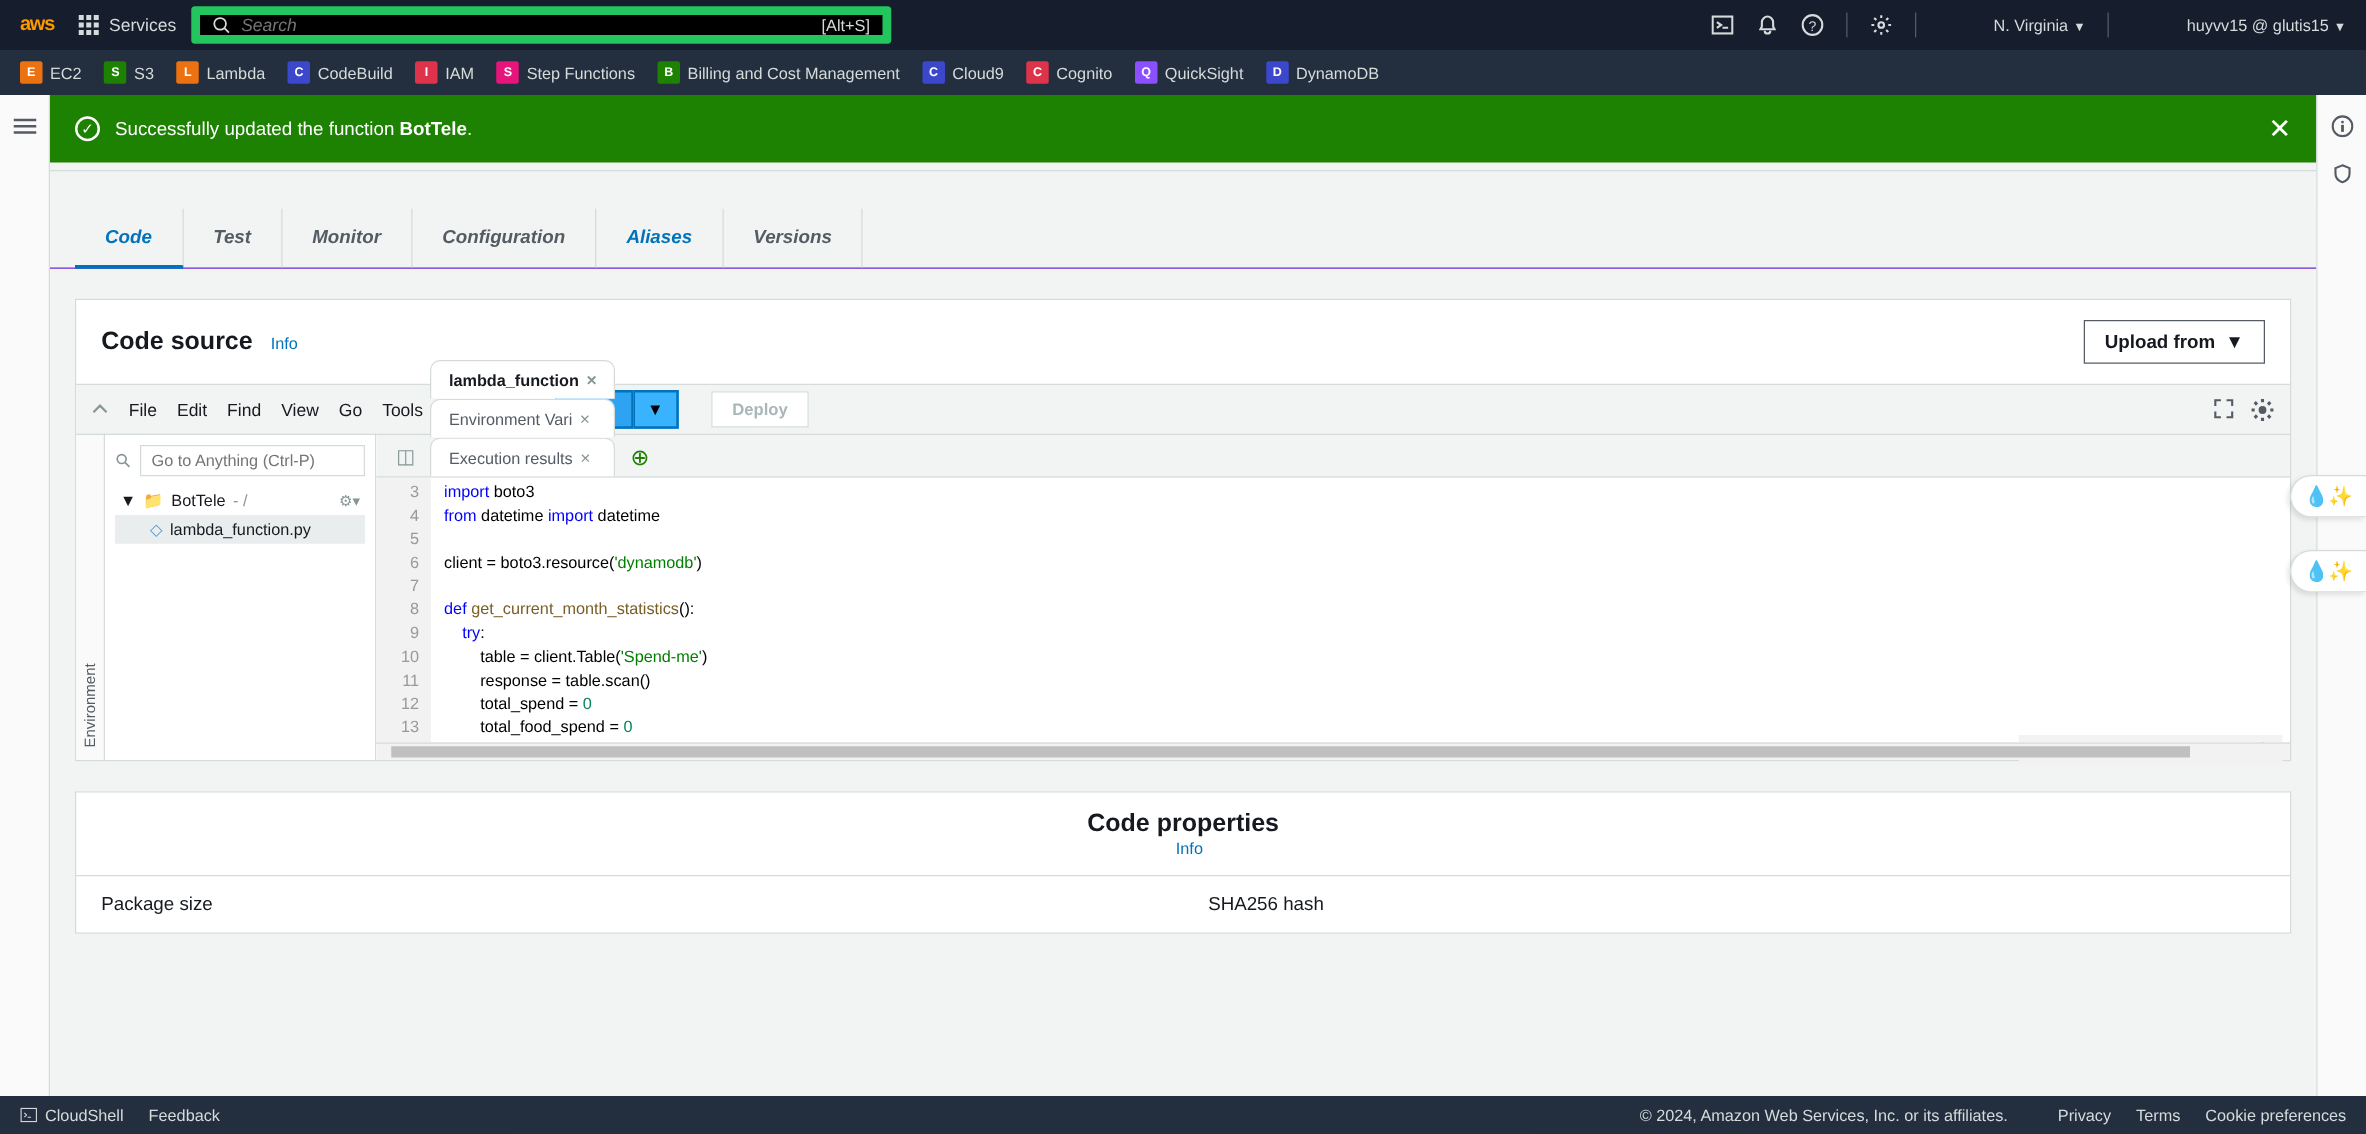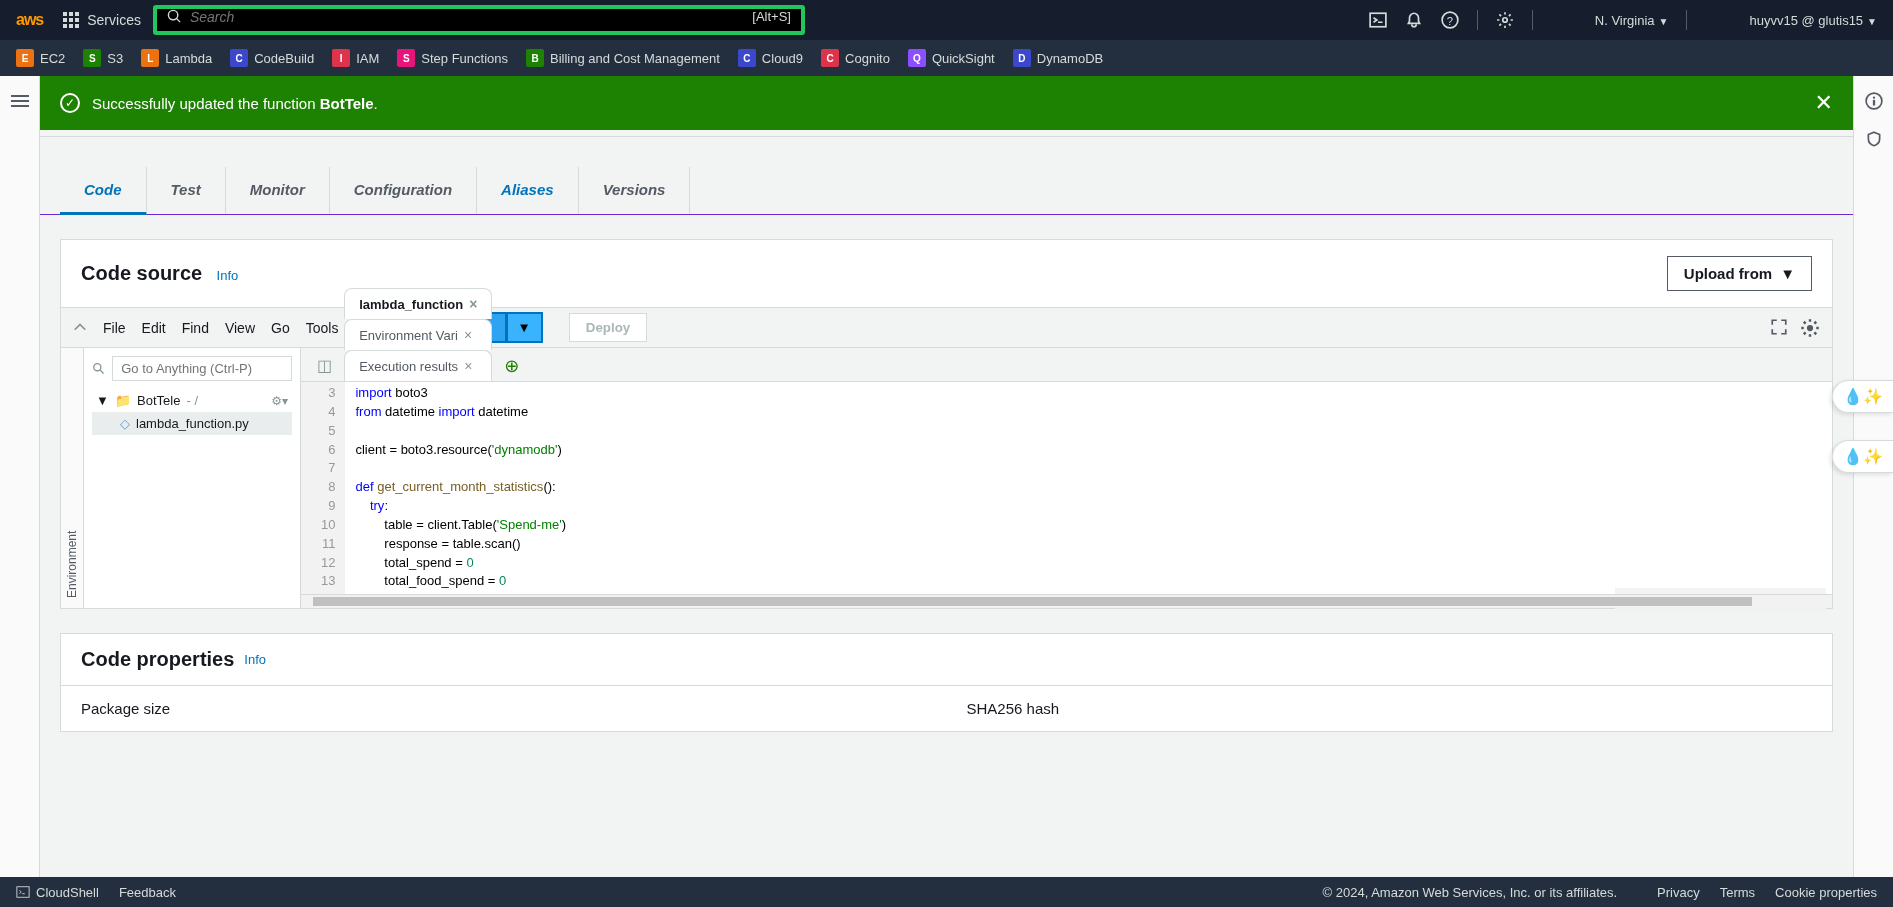--- a/index.html
+++ b/index.html
@@ -4,21 +4,21 @@
 <style>
 * { margin: 0; padding: 0; box-sizing: border-box; font-family: "Amazon Ember", "Helvetica Neue", Arial, sans-serif; }
 body { background: #f2f3f3; overflow: hidden; }
 
 
 .top-header { background: #161e2d; height: 40px; display: flex; align-items: center; color: #d5dbdb; padding: 0 16px; }
 .aws-logo { color: #ff9900; font-weight: bold; font-size: 16px; margin-right: 20px; letter-spacing: -1px; }
 .services-btn { display: flex; align-items: center; gap: 8px; color: #d5dbdb; font-size: 14px; margin-right: 12px; cursor: pointer; }
 .grid-icon { display: grid; grid-template-columns: repeat(3, 4px); grid-template-rows: repeat(3, 4px); gap: 2px; }
 .grid-icon span { background: #d5dbdb; }
-.search-box { background: #000; border: 4px solid #22c55e; border-radius: 3px; height: 30px; display: flex; align-items: flex-start; padding: 0 10px; width: 652px; }
+.search-box { background: #000; border: 7px solid #22c55e; border-radius: 3px; height: 30px; display: flex; align-items: flex-end; padding: 0 10px; width: 560px; }
 .search-box svg { fill: #d5dbdb; margin-right: 8px; }
 .search-input { background: transparent; border: none; color: #d5dbdb; font-style: italic; font-size: 14px; flex: 1; outline: none; }
 .shortcut { color: #d5dbdb; font-size: 13px; }
 .header-right { margin-left: auto; display: flex; align-items: center; gap: 18px; }
 .header-icon { width: 18px; height: 18px; fill: #d5dbdb; cursor: pointer; }
 .divider-v { width: 1px; height: 20px; background: #545b64; }
 .region, .account { color: #d5dbdb; font-size: 13px; cursor: pointer; padding-left: 44px; }
 .caret-down { font-size: 10px; margin-left: 4px; }
 
 
@@ -100,21 +100,21 @@
 .def { color: #795e26; }
 
 .status-bar { position: absolute; bottom: -4px; right: 6px; display: flex; gap: 16px; font-size: 13px; color: #545b64; background: rgba(242,242,242,0.9); padding: 4px 8px; align-items: center; }
 .status-bar svg { fill: #545b64; }
 
 .scroll-h { height: 14px; background: #f2f2f2; border-top: 1px solid #d5dbdb; position: relative; }
 .scroll-h-thumb { position: absolute; left: 12px; right: 80px; top: 2px; bottom: 2px; background: #c0c0c0; }
 
 
 .props-panel { background: white; border: 1px solid #d5dbdb; margin: 24px 20px; }
-.props-header { padding: 14px 20px; display: flex; align-items: center; }
+.props-header { padding: 14px 20px; display: flex; align-items: center; flex-direction: column; }
 .props-title { font-size: 20px; font-weight: bold; color: #16191f; }
 .props-row { display: flex; border-top: 1px solid #d5dbdb; }
 .props-cell { flex: 1; padding: 14px 20px; font-size: 15px; color: #16191f; }
 
 
 .footer { position: fixed; bottom: 0; left: 0; right: 0; height: 30px; background: #232f3e; color: #d5dbdb; display: flex; align-items: center; padding: 0 16px; font-size: 13px; }
 .footer-left { display: flex; gap: 20px; align-items: center; }
 .footer-link { cursor: pointer; display: flex; align-items: center; gap: 6px; }
 .footer-right { margin-left: auto; display: flex; gap: 20px; }
 
@@ -395,15 +395,15 @@
       <svg width="14" height="14" viewBox="0 0 16 16">
           <rect x="1" y="2" width="14" height="12" fill="none" stroke="#d5dbdb"></rect>
           <path d="M4 6l2 2-2 2M7 10h3" stroke="#d5dbdb" fill="none"></path>
         </svg>
       <span>CloudShell</span>
     </span>
     <span class="footer-link">Feedback</span>
   </div>
   <div class="footer-right">
     <span>© 2024, Amazon Web Services, Inc. or its affiliates.</span>
-    <span id="footer-links"><span style="margin-left: 20px; cursor: pointer; margin-top: 32px;">Privacy</span><span style="margin-left: 20px; cursor: pointer;">Terms</span><span style="margin-left: 20px; cursor: pointer;">Cookie properties</span></span>
+    <span id="footer-links"><span style="margin-left: 20px; cursor: pointer; margin-top: 32px;">Privacy</span><span style="margin-left: 20px; cursor: pointer;">Terms</span><span style="margin-left: 20px; cursor: pointer;">Cookie preferences</span></span>
   </div>
 </div>
 
 </body></html>

